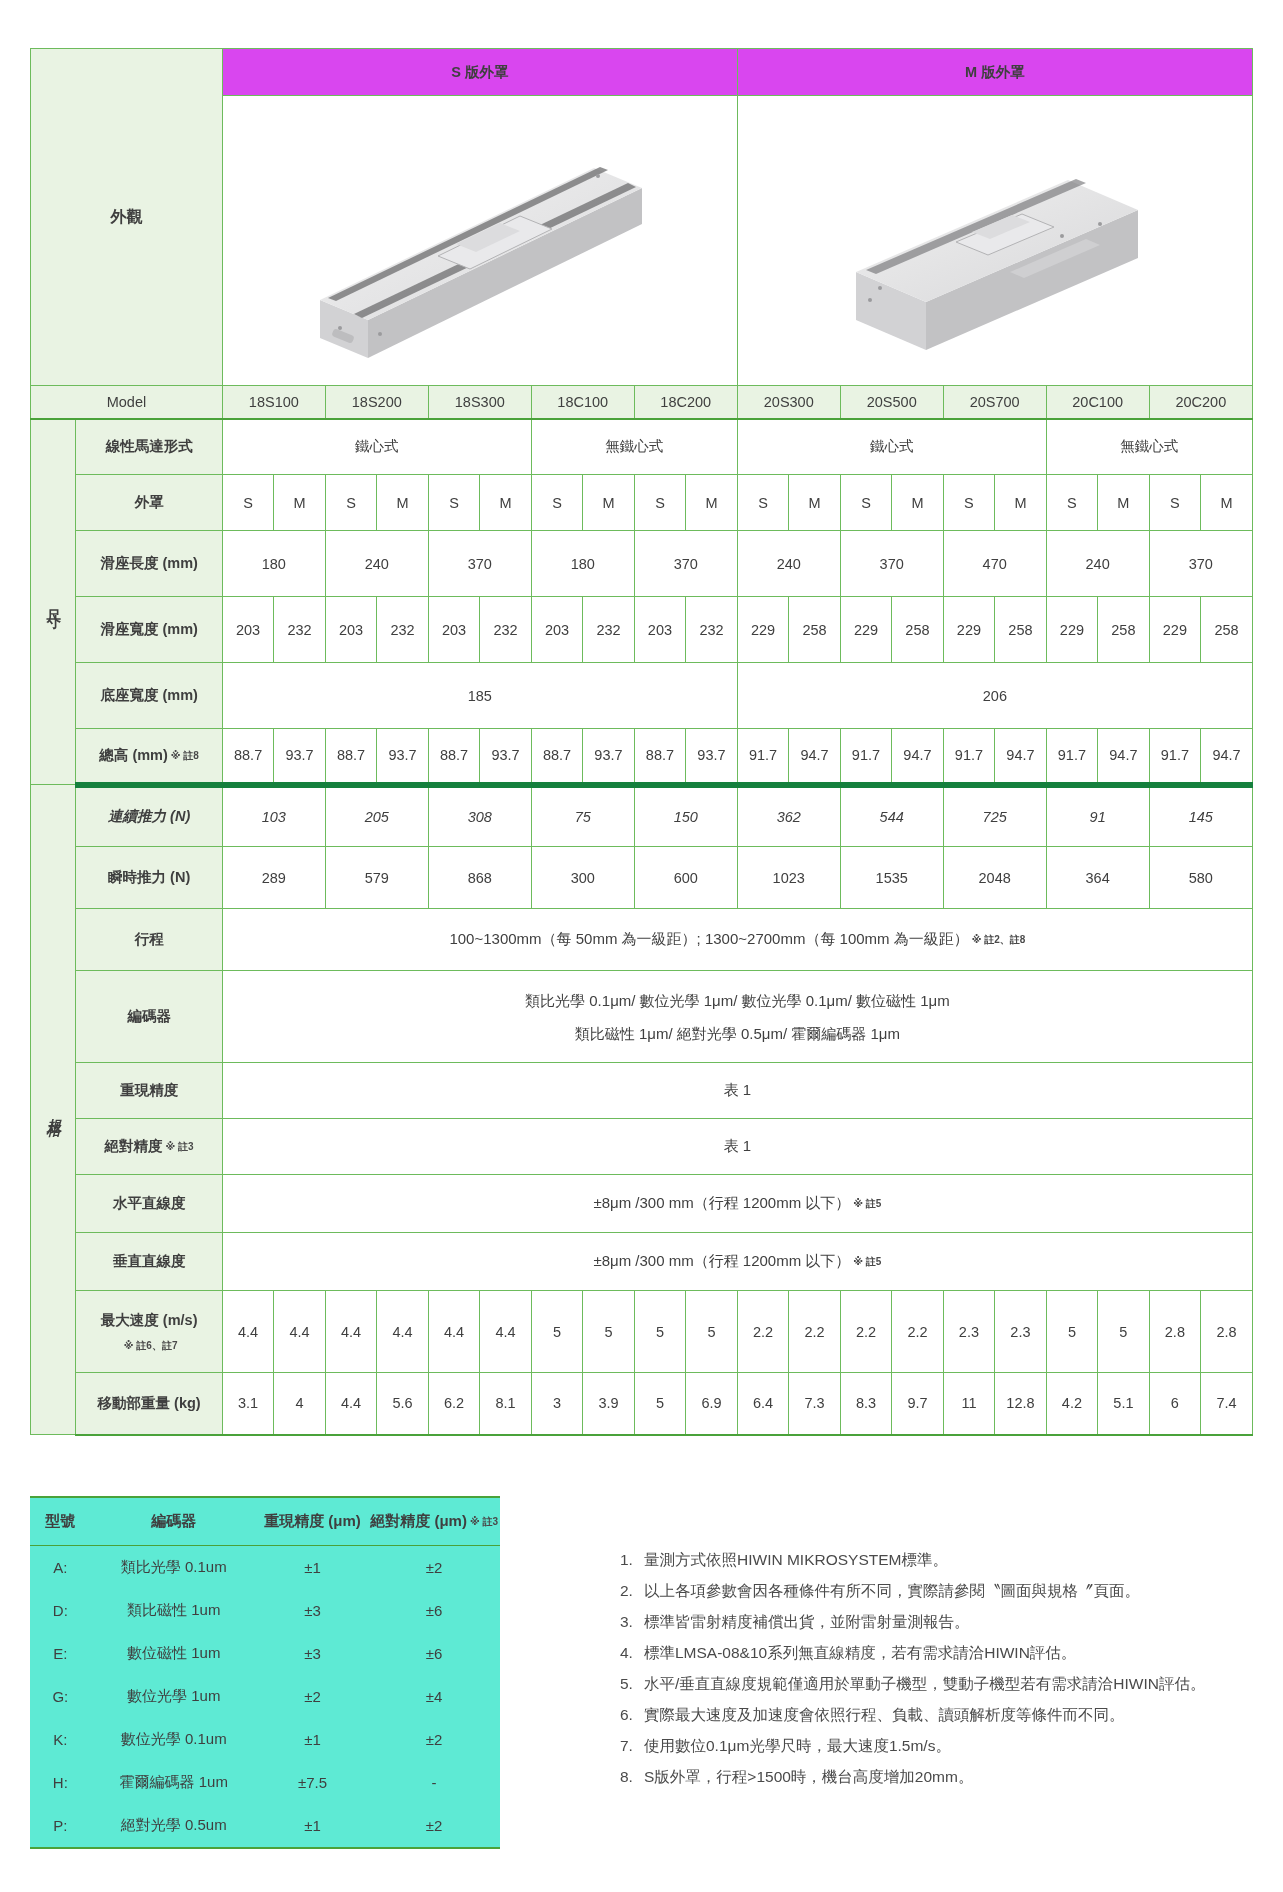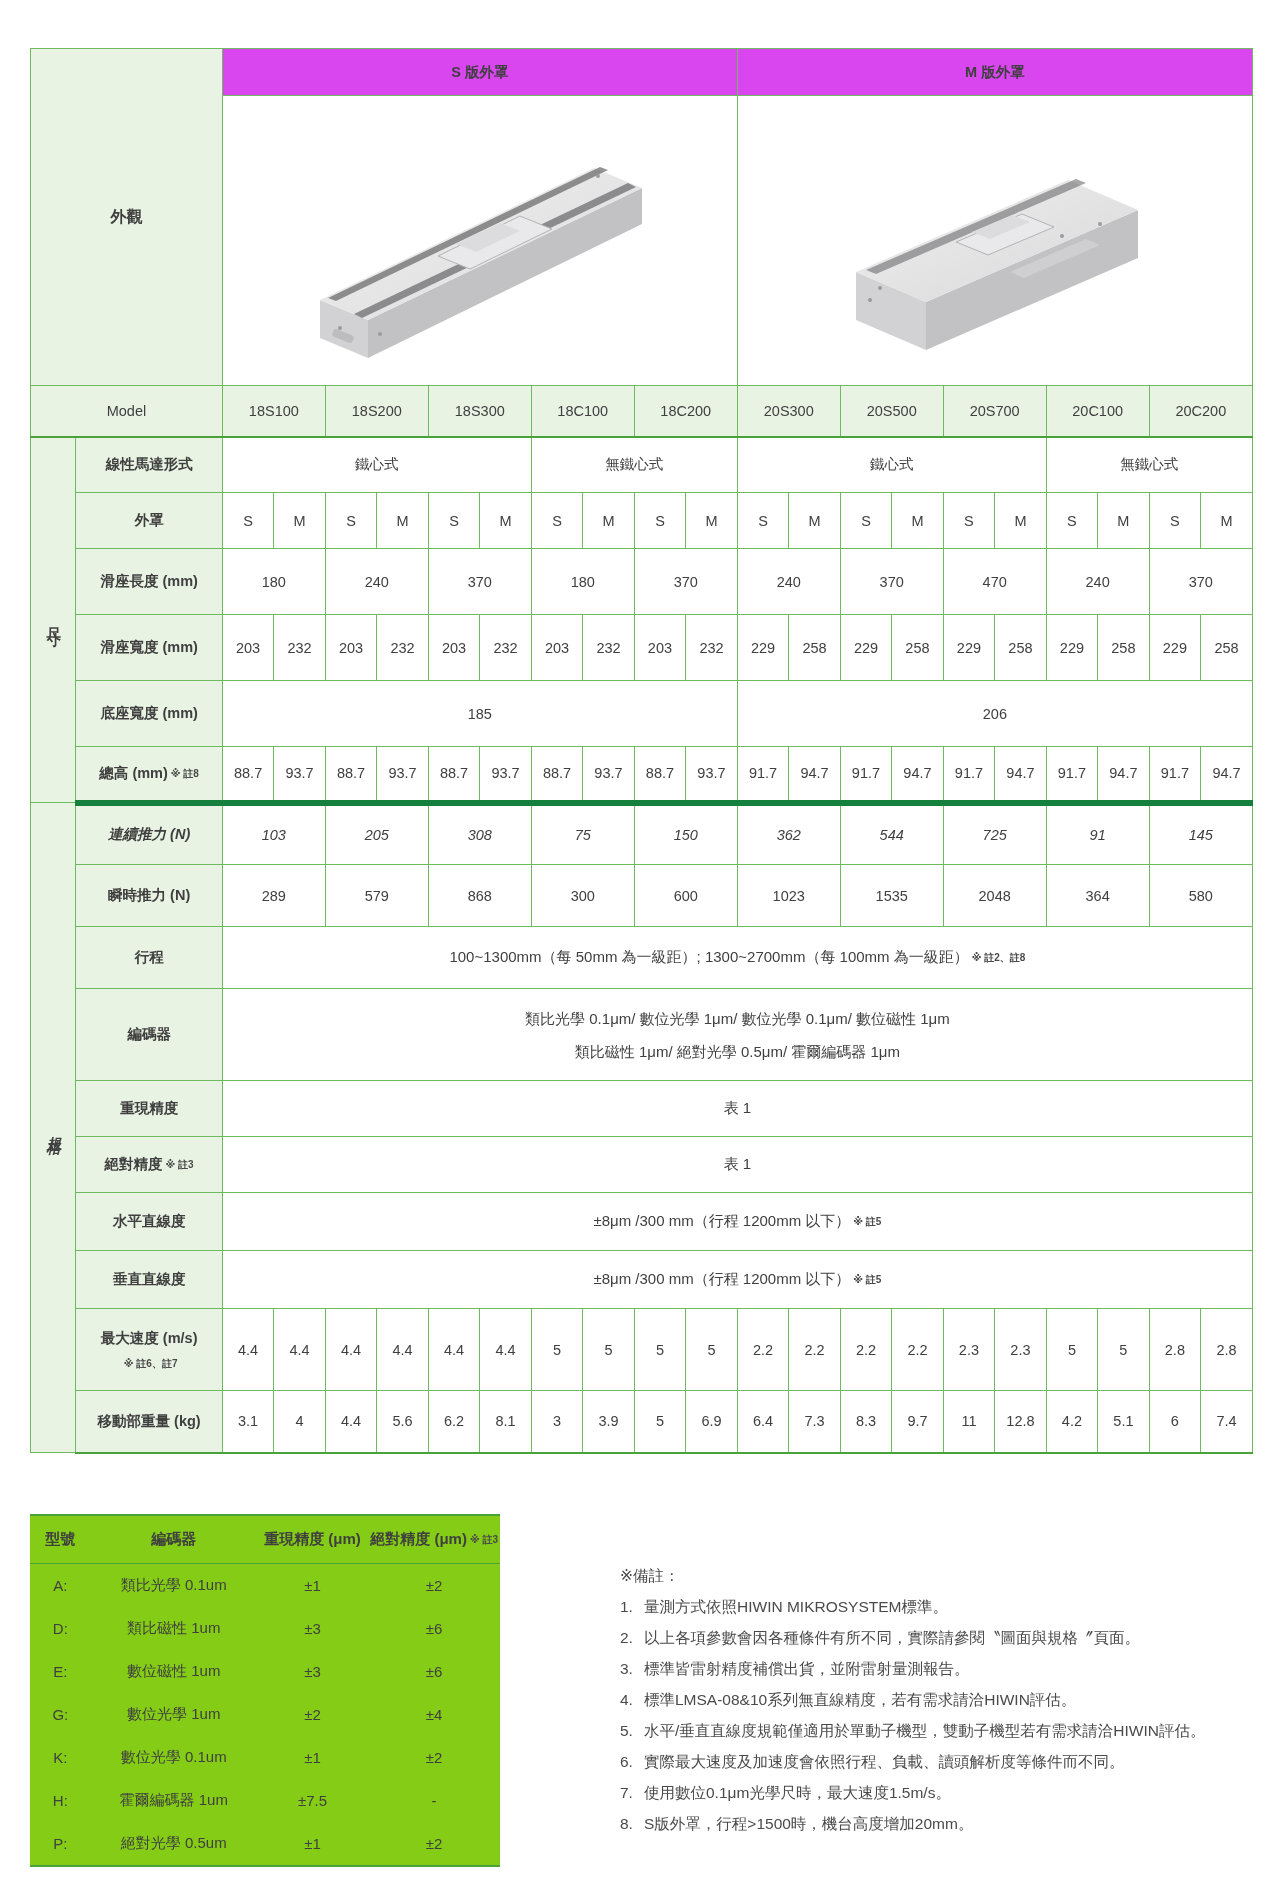--- a/index.html
+++ b/index.html
@@ -25,21 +25,21 @@
   tr.group-end td{border-bottom:6px solid #15803d;}
   table.spec tr:last-child td{border-bottom:2px solid #4aa23a;}
   .nt{font-size:10px;font-weight:600;color:#4a4a4a;margin-left:3px;vertical-align:1px;white-space:nowrap;}
   .nt.blk{display:block;margin-top:9px;}
   .two-line div{line-height:33px;font-size:15px;}
   .wide-text{font-size:15px;text-align:center;}
 
   
   .bottom{position:relative;height:420px;margin-top:60px;}
   table.enc{position:absolute;left:30px;top:0;width:470px;border-collapse:collapse;
-            background:#84cc16;border-top:2px solid #4aa23a;border-bottom:2px solid #4aa23a;}
+            background:#5eead4;border-top:2px solid #4aa23a;border-bottom:2px solid #4aa23a;}
   table.enc thead tr{border-bottom:1.5px solid #4aa23a;}
   table.enc th{font-weight:700;font-size:15px;padding:14px 2px;text-align:center;white-space:nowrap;}
   table.enc td{font-size:15px;padding:12px 2px;text-align:center;}
   table.enc td.code{text-align:center;}
 
   .notes{position:absolute;left:620px;top:52px;width:648px;}
   .notes-title{font-size:15.5px;font-weight:500;margin-bottom:8px;color:#4a4a4a;}
   ol.notes-list{list-style:none;margin:0;padding:0;}
   ol.notes-list li{position:relative;padding-left:24px;font-size:15.5px;line-height:1.55;
                    margin-bottom:7px;color:#4a4a4a;}
@@ -121,21 +121,21 @@
             <polygon points="156,138 222,110 254,123 188,151" fill="#e9e9eb" stroke="#b3b3b5" stroke-width="1"></polygon>
             <polygon points="172,128 212,111 230,118 190,135" fill="#dcdcde"></polygon>
             <polygon points="210,168 286,135 300,141 224,174" fill="#cfcfd1"></polygon>
             <circle cx="70" cy="196" r="2" fill="#9b9b9d"></circle>
             <circle cx="80" cy="184" r="2" fill="#9b9b9d"></circle>
             <circle cx="262" cy="132" r="2" fill="#9b9b9d"></circle>
             <circle cx="300" cy="120" r="2" fill="#9b9b9d"></circle>
           </svg>
         </td>
       </tr>
-      <tr id="model-row" style="height:51px">
+      <tr id="model-row" style="height:33px">
         <td class="model-lbl" colspan="2">Model</td>
       <td colspan="2" class="mcell">18S100</td>
           <td colspan="2" class="mcell">18S200</td>
           <td colspan="2" class="mcell">18S300</td>
           <td colspan="2" class="mcell">18C100</td>
           <td colspan="2" class="mcell">18C200</td>
           <td colspan="2" class="mcell">20S300</td>
           <td colspan="2" class="mcell">20S500</td>
           <td colspan="2" class="mcell">20S700</td>
           <td colspan="2" class="mcell">20C100</td>
@@ -398,21 +398,20 @@
           </tr>
           <tr>
             <td class="code">P:</td>
             <td class="">絕對光學 0.5um</td>
             <td class="">±1</td>
             <td class="">±2</td>
           </tr>
         </tbody>
     </table>
     <div class="notes">
-      <div class="notes-title">※備註：</div>
       <ol class="notes-list" id="notes-list">
           <li><span class="num">1.</span><span>量測方式依照HIWIN MIKROSYSTEM標準。</span></li>
           <li><span class="num">2.</span><span>以上各項參數會因各種條件有所不同，實際請參閱〝圖面與規格〞頁面。</span></li>
           <li><span class="num">3.</span><span>標準皆雷射精度補償出貨，並附雷射量測報告。</span></li>
           <li><span class="num">4.</span><span>標準LMSA-08&amp;10系列無直線精度，若有需求請洽HIWIN評估。</span></li>
           <li><span class="num">5.</span><span>水平/垂直直線度規範僅適用於單動子機型，雙動子機型若有需求請洽HIWIN評估。</span></li>
           <li><span class="num">6.</span><span>實際最大速度及加速度會依照行程、負載、讀頭解析度等條件而不同。</span></li>
           <li><span class="num">7.</span><span>使用數位0.1μm光學尺時，最大速度1.5m/s。</span></li>
           <li><span class="num">8.</span><span>S版外罩，行程&gt;1500時，機台高度增加20mm。</span></li>
         </ol>

